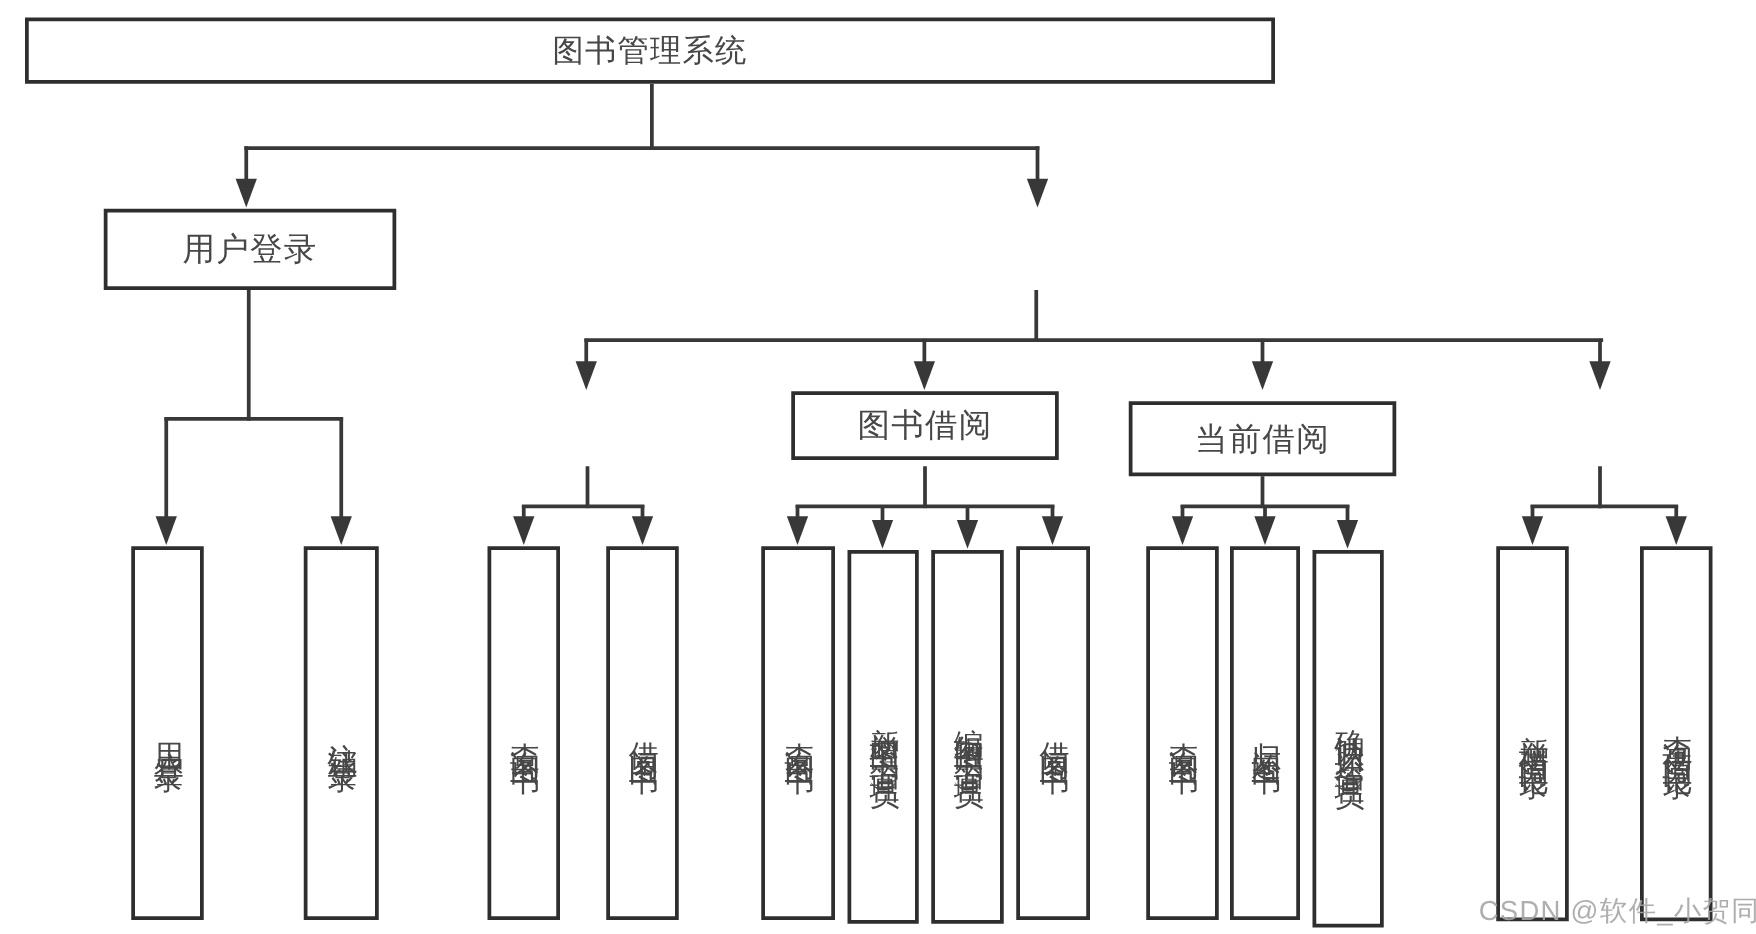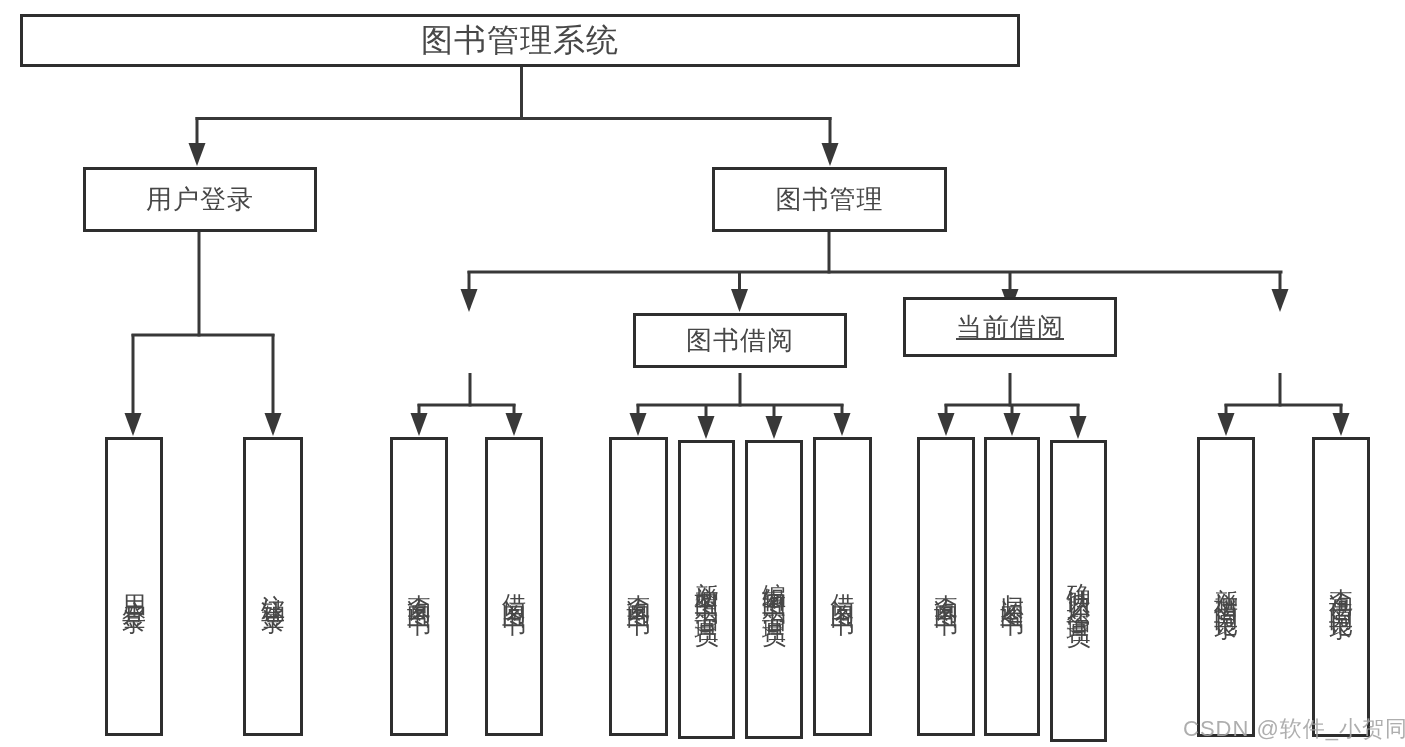--- a/index.html
+++ b/index.html
@@ -28,21 +28,21 @@
     box-sizing: border-box;
     display: flex;
     align-items: center;
     justify-content: center;
     color: #474747;
     font-size: 26px;
     letter-spacing: 1px;
     white-space: nowrap;
   }
   .node.root {
-    font-size: 32px;
+    font-size: 25px;
   }
   .node.leaf {
     font-size: 24px;
   }
   .leaf .vtext {
     writing-mode: vertical-rl;
     text-orientation: upright;
     letter-spacing: 6px;
     line-height: 1;
     white-space: nowrap;
@@ -121,24 +121,23 @@
     <line x1="1224.5" y1="405" x2="1342.5" y2="405"></line>
     <line x1="1226" y1="404" x2="1226" y2="420"></line>
     <polygon points="1217.5,413 1234.5,413 1226,436" stroke="none"></polygon>
     <line x1="1341" y1="404" x2="1341" y2="420"></line>
     <polygon points="1332.5,413 1349.5,413 1341,436" stroke="none"></polygon>
   </svg>
 
   <div class="node root" style="left:20px; top:14px; width:1000px; height:53px;">图书管理系统</div>
 
   <div class="node" style="left:83px; top:167px; width:234px; height:65px;">用户登录</div>
-  <div class="node" style="left:712px; top:167px; width:235px; height:65px;">图书管理</div>
 
   <div class="node" style="left:633px; top:313px; width:214px; height:55px;">图书借阅</div>
-  <div class="node" style="left:903px; top:297px; width:214px; height:60px;text-decoration:underline;">当前借阅</div>
+  <div class="node" style="left:903px; top:321px; width:214px; height:60px;">当前借阅</div>
 
   <div class="node leaf" style="left:105px; top:437px; width:58px; height:299px;">
     <span class="vtext">用户登录</span>
   </div>
   <div class="node leaf" style="left:243px; top:437px; width:60px; height:299px;">
     <span class="vtext">注销登录</span>
   </div>
 
   <div class="node leaf" style="left:390px; top:437px; width:58px; height:299px;">
     <span class="vtext">查询图书</span>

